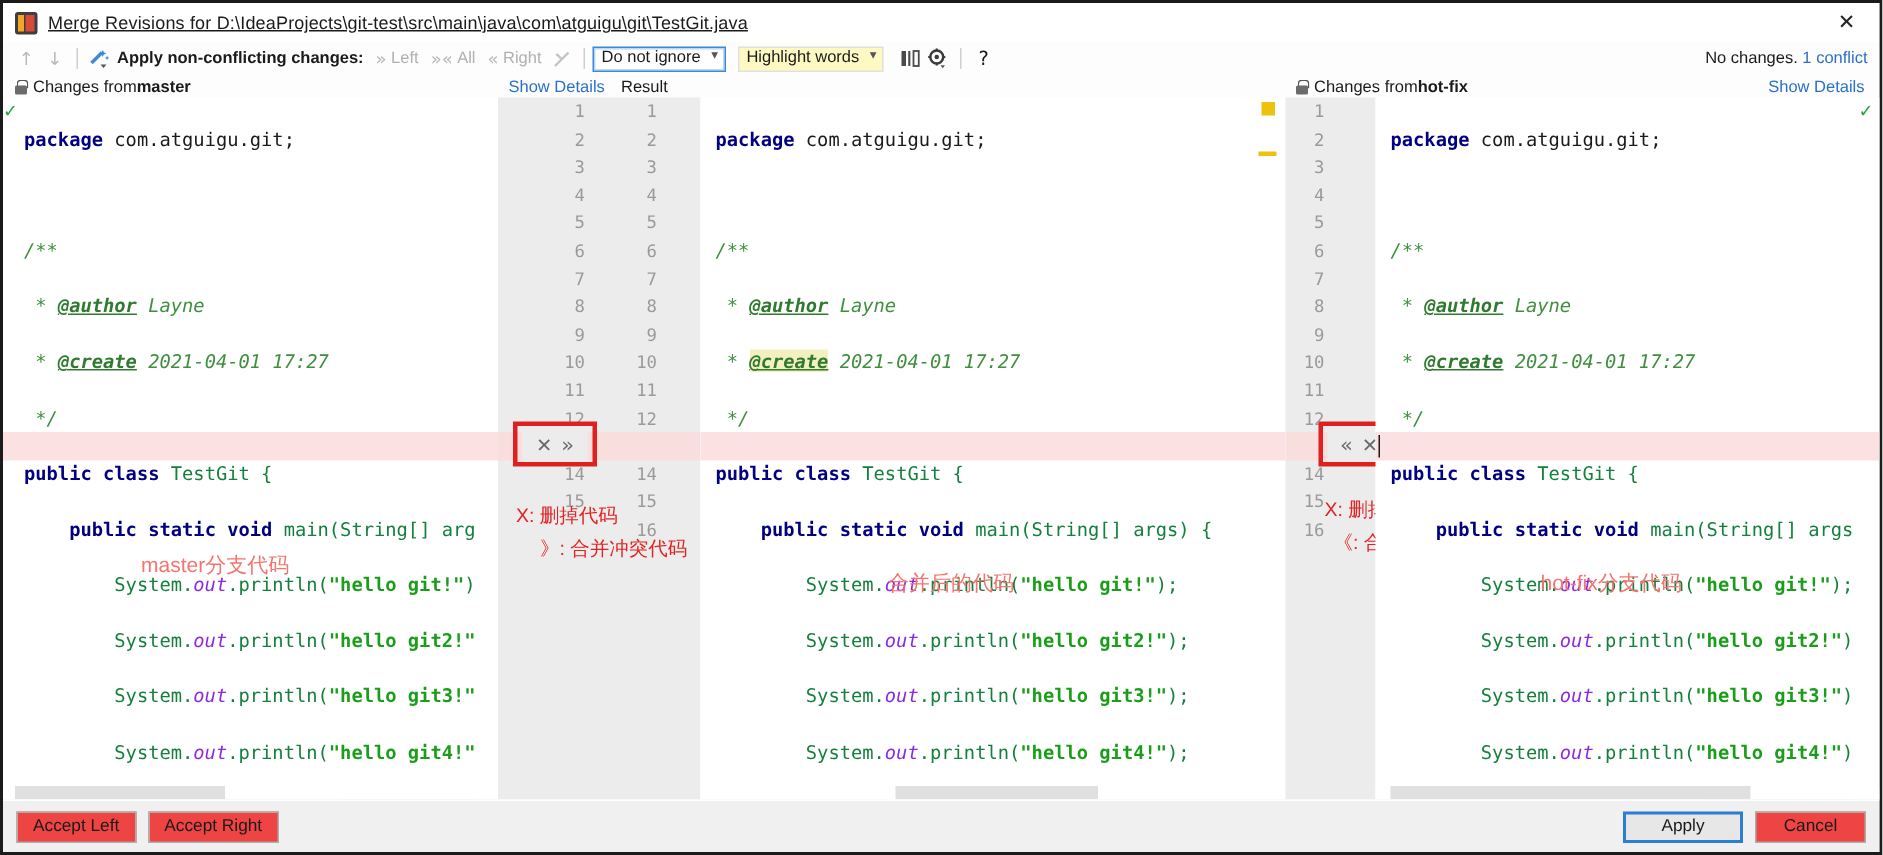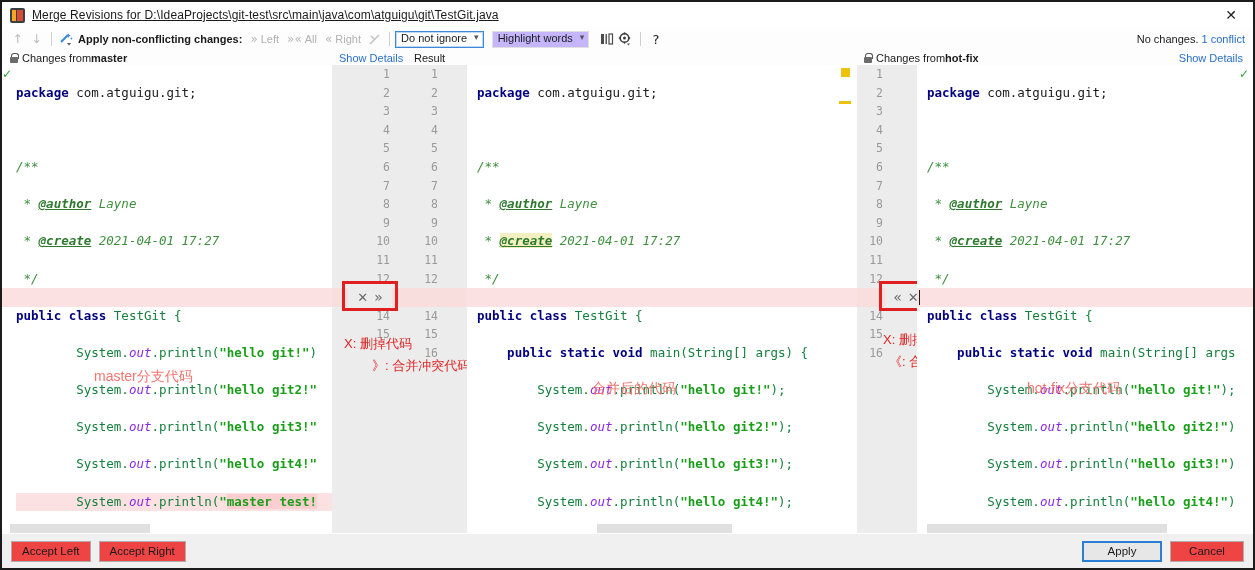--- a/index.html
+++ b/index.html
@@ -78,21 +78,21 @@
     cursor: pointer;
   }
   .tb-link .gl { font-family: "DejaVu Sans", sans-serif; font-size: 12px; color:#b8b8b8;}
   .combo {
     height: 17px; border: 1px solid #9a9a9a; background: #fff;
     display: flex; align-items: flex-start; padding: 0 4px 0 5px;
     font-size: 11px; color: #1a1a1a; white-space: nowrap; cursor: pointer;
     margin-right: 8px;
   }
   .combo.focused { border-color: #3d88d8; box-shadow: 0 0 0 1px #bcd8f2 inset; }
-  .combo.grey { background: #c4b5fd; border-color: #e0e0e0; }
+  .combo.grey { background: #fef9c3; border-color: #e0e0e0; }
   .combo .caret { margin-left: 7px; color: #555; font-size: 9px; font-family:"DejaVu Sans",sans-serif;}
   .tb-right {
     margin-left: auto; margin-right: 8px;
     font-size: 11px; color: #1a1a1a; white-space: nowrap; padding-left: 11px;
   }
   .tb-right .conflict { color: #2a6fc9; }
 
   
   .colhead {
     position: absolute; left: 0; top: 48px; right: 0; height: 15px;
@@ -322,20 +322,21 @@
       <div class="conflict-band" style="top:223px;"></div>
       <div class="mk-check" style="left:0px;top:2px;">✓</div>
       <div class="code">
 <div class="ln"><span class="kw">package</span> <span class="pln">com.atguigu.git;</span></div>
 <div class="ln"> </div>
 <div class="ln"><span class="cmt">/**</span></div>
 <div class="ln"><span class="cmt"> * </span><span class="tag">@author</span><span class="cmt"> Layne</span></div>
 <div class="ln"><span class="cmt"> * </span><span class="tag">@create</span><span class="cmt"> 2021-04-01 17:27</span></div>
 <div class="ln"><span class="cmt"> */</span></div>
 <div class="ln"><span class="kw">public class</span> <span class="cls">TestGit {</span></div>
+<div class="ln"><span class="cls">    </span><span class="kw">public static void</span> <span class="cls">main(String[] arg</span></div>
 <div class="ln"><span class="cls">        System.</span><span class="fld">out</span><span class="cls">.println(</span><span class="str">"hello git!"</span><span class="cls">)</span></div>
 <div class="ln"><span class="cls">        System.</span><span class="fld">out</span><span class="cls">.println(</span><span class="str">"hello git2!"</span></div>
 <div class="ln"><span class="cls">        System.</span><span class="fld">out</span><span class="cls">.println(</span><span class="str">"hello git3!"</span></div>
 <div class="ln"><span class="cls">        System.</span><span class="fld">out</span><span class="cls">.println(</span><span class="str">"hello git4!"</span></div>
 <div class="ln conflict"><span class="cls">        System.</span><span class="fld">out</span><span class="cls">.println(</span><span class="str">"</span><span class="str hl-pink">master test!</span></div>
 
 
       </div>
       <div class="hscroll" style="left:0;right:0;">
         <div class="hthumb" style="left:8px;width:140px;"></div>
@@ -380,21 +381,21 @@
           <div class="ln">16</div>
         </div>
 
       <div class="actionbox" style="left:16px;top:223px;width:44px;height:18.6px;">
         <span>✕</span>
         <span style="font-size:14px;">»</span>
       </div>
       <div class="redbox" style="left:10px;top:216px;width:56px;height:30px;"></div>
 
       <div class="anno dark" style="left:12px;top:270px;">X: 删掉代码</div>
-      <div class="anno dark" style="left:40px;top:292px;text-align:center;">》: 合并冲突代码</div>
+      <div class="anno dark" style="left:28px;top:292px;text-align:center;">》: 合并冲突代码</div>
     </div>
 
     <div class="pane" id="pane-mid">
       <div class="conflict-band" style="top:223px;"></div>
       <div class="mk-square" style="right:7px;top:3px;"></div>
       <div class="mk-dash" style="right:6px;top:36px;"></div>
       <div class="code">
 <div class="ln"><span class="kw">package</span> <span class="pln">com.atguigu.git;</span></div>
 <div class="ln"> </div>
 <div class="ln"><span class="cmt">/**</span></div>

